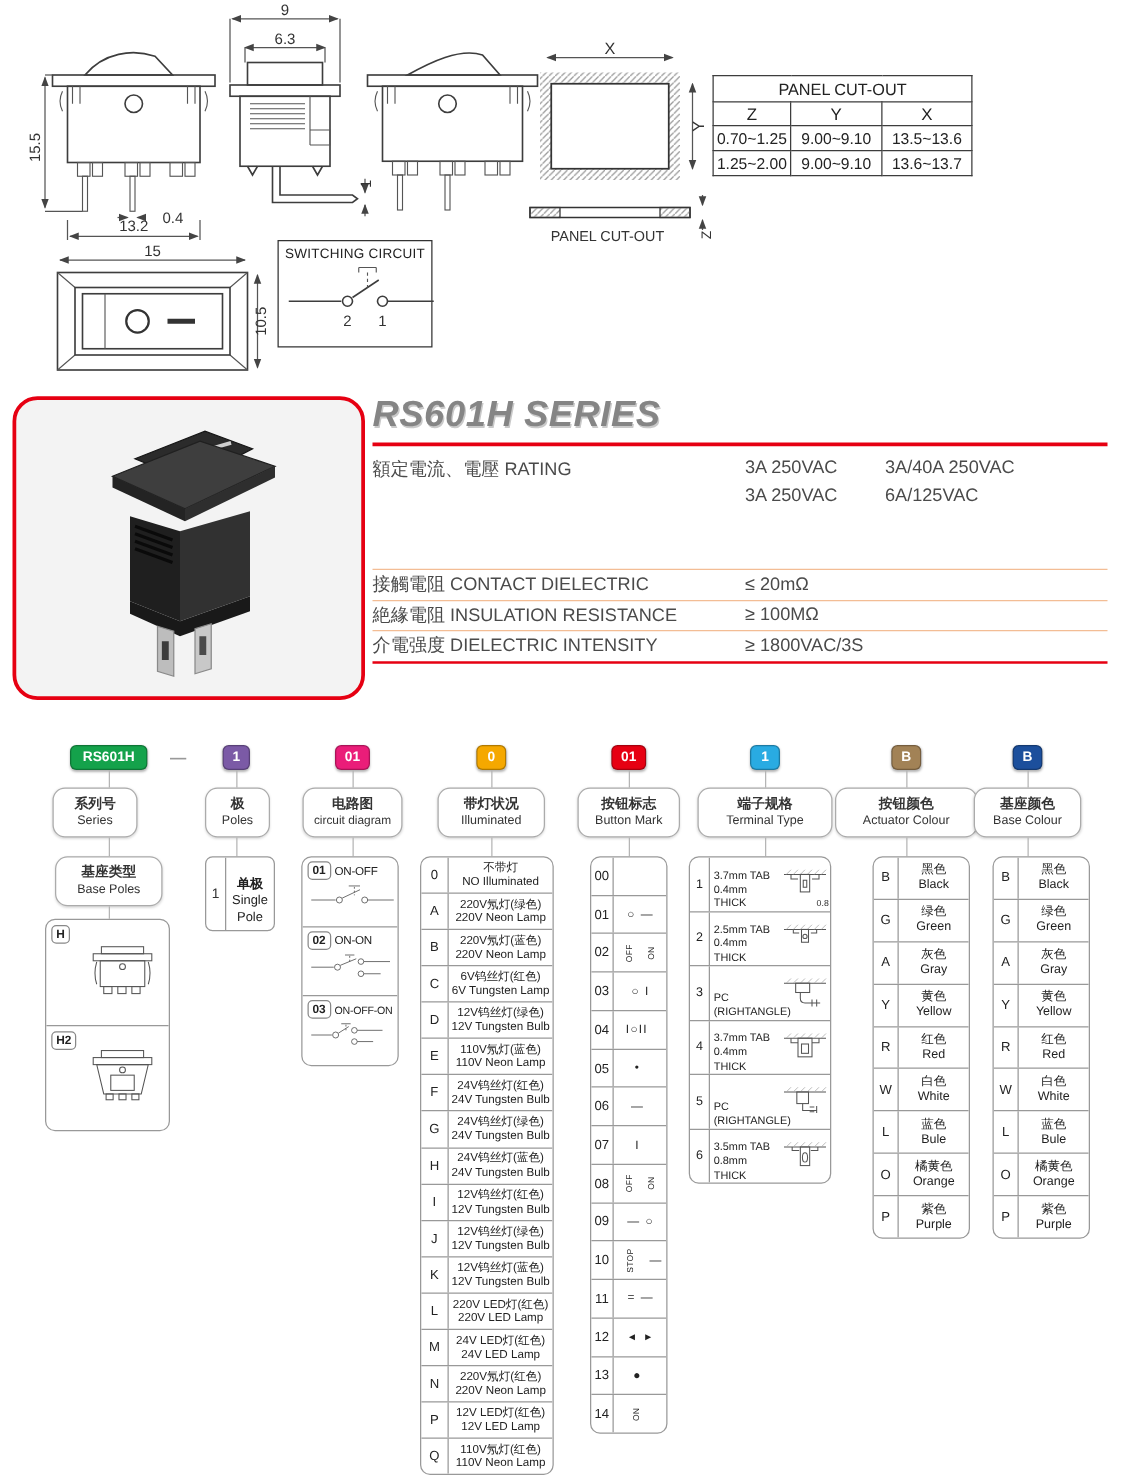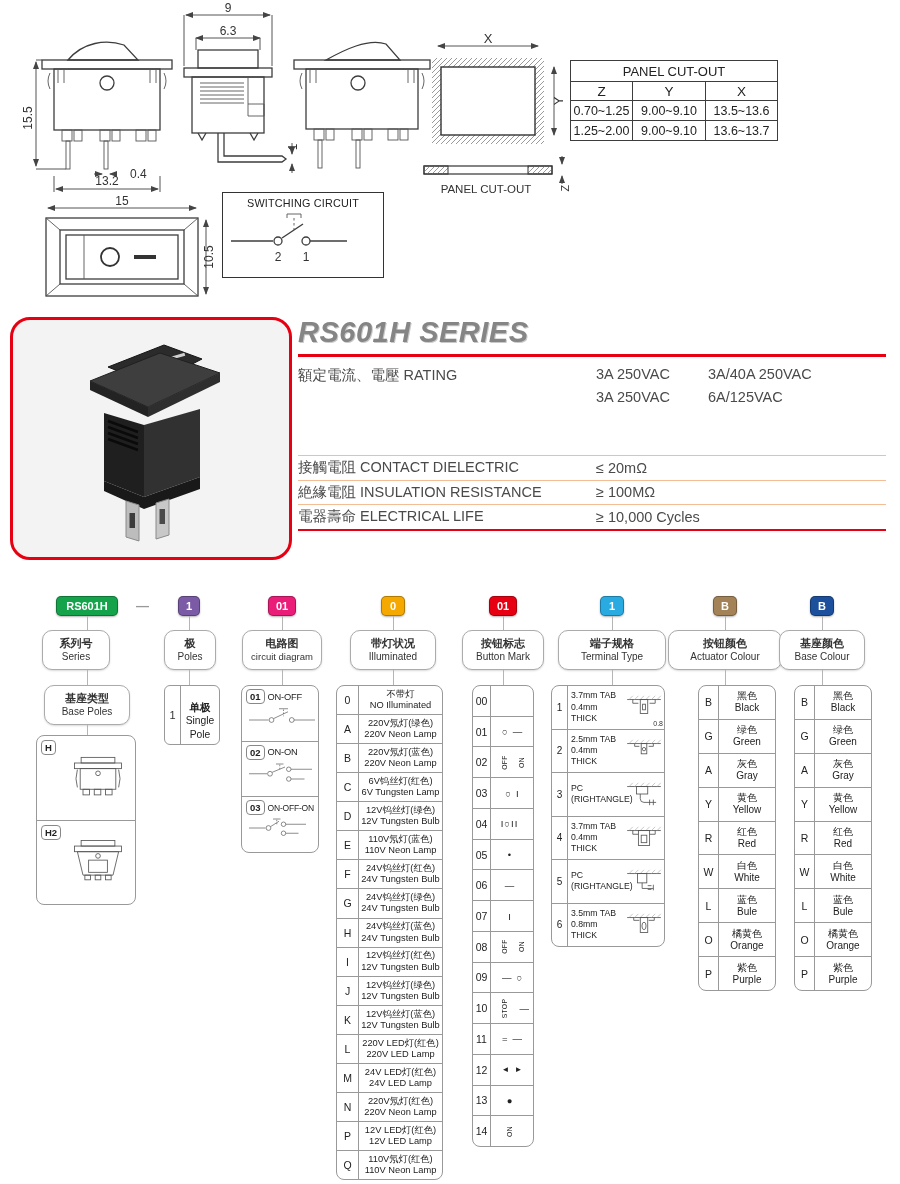--- a/index.html
+++ b/index.html
@@ -84,21 +84,21 @@
   .cd-head { display:flex; align-items:center; gap:3px; }
   .cd-name { font-size:9.3px; color:#222; letter-spacing:-0.2px; white-space:nowrap; }
 
   .bm-code { width:18px; }
   .bm-marks { flex:1; display:flex; align-items:center; justify-content:center; gap:5px; }
   .mk { font-size:9.5px; color:#222; white-space:nowrap; }
   .rot { display:inline-block; transform:rotate(-90deg); font-size:6.8px; letter-spacing:0.3px; }
 
   .tm-code { width:16px; font-size:10px; }
   .tm-text { width:56px; font-size:8.7px; line-height:1.3; display:flex; flex-direction:column;
-             justify-content:center; padding-left:3px; color:#222; }
+             justify-content:flex-end; padding-left:3px; color:#222; }
   .tm-glyph { flex:1; position:relative; display:flex; align-items:center; justify-content:center; }
   .tm-note { position:absolute; right:1px; bottom:2px; font-size:7px; color:#333; }
 
   .cl-code { width:20px; }
 </style>
 </head>
 <body>
 
 <svg width="0" height="0" style="position:absolute" aria-hidden="true">
   <defs>
@@ -227,21 +227,21 @@
   <path class="tl-thin" d="M12,22 L26,34 M164,22 L150,34 M12,100 L26,88 M164,100 L150,88"></path>
   <rect class="tl" x="26" y="34" width="124" height="54"></rect>
   <rect class="tl" x="32" y="39" width="112" height="44"></rect>
   <line class="tl-thin" x1="50" y1="39" x2="50" y2="83"></line>
   <circle cx="76" cy="61" r="9" fill="none" stroke="#333" stroke-width="1.8"></circle>
   <rect x="100" y="59" width="22" height="4" fill="#333"></rect>
   <line class="dl" x1="172" y1="24" x2="172" y2="98" marker-start="url(#arr)" marker-end="url(#arr)"></line>
   <text class="dimtxt" x="179" y="61" text-anchor="middle" transform="rotate(-90 179 61)">10.5</text>
 </svg>
 
-<div class="sw-box abs" style="left:222px;top:192px;width:162px;height:86px">
+<div class="sw-box abs" style="left:222px;top:192px;width:124px;height:86px">
   <div class="sw-title">SWITCHING CIRCUIT</div>
   <svg width="130" height="58" viewBox="0 0 130 58">
     <line class="tl" x1="8" y1="32" x2="50" y2="32"></line>
     <circle class="tl" cx="55" cy="32" r="4"></circle>
     <line class="tl" x1="59" y1="29" x2="80" y2="15"></line>
     <path class="tl-thin" d="M64,5 h14 M64,5 v4 M78,5 v4"></path>
     <line class="tl-thin" x1="71" y1="9" x2="71" y2="21" stroke-dasharray="2.5,2.5"></line>
     <circle class="tl" cx="83" cy="32" r="4"></circle>
     <line class="tl" x1="87" y1="32" x2="124" y2="32"></line>
     <text x="55" y="52" text-anchor="middle" style="font-size:12px">2</text>
@@ -283,22 +283,22 @@
   <div class="specs">
     <div class="spec-row">
       <div class="spec-label">接觸電阻 CONTACT DIELECTRIC</div>
       <div>≤ 20mΩ</div>
     </div>
     <div class="spec-row">
       <div class="spec-label">絶緣電阻 INSULATION RESISTANCE</div>
       <div>≥ 100MΩ</div>
     </div>
     <div class="spec-row">
-      <div class="spec-label">電器壽命 ELECTRICAL LIFE</div>
-      <div>≥ 10,000 Cycles</div>
+      <div class="spec-label">介電强度 DIELECTRIC INTENSITY</div>
+      <div>≥ 1800VAC/3S</div>
     </div>
   </div>
 </div>
 
 <div class="badge" style="left: 56px; width: 62px; background-color: rgb(20, 162, 75);">RS601H</div>
 <div class="dash" style="left:136px;top:598px">—</div>
 <div class="badge" style="left: 178px; width: 22px; background-color: rgb(123, 90, 166);">1</div>
 <div class="badge" style="left: 268px; width: 28px; background-color: rgb(234, 29, 121);">01</div>
 <div class="badge" style="left: 381px; width: 24px; background-color: rgb(245, 168, 0);">0</div>
 <div class="badge" style="left: 489px; width: 28px; background-color: rgb(230, 0, 18);">01</div>

